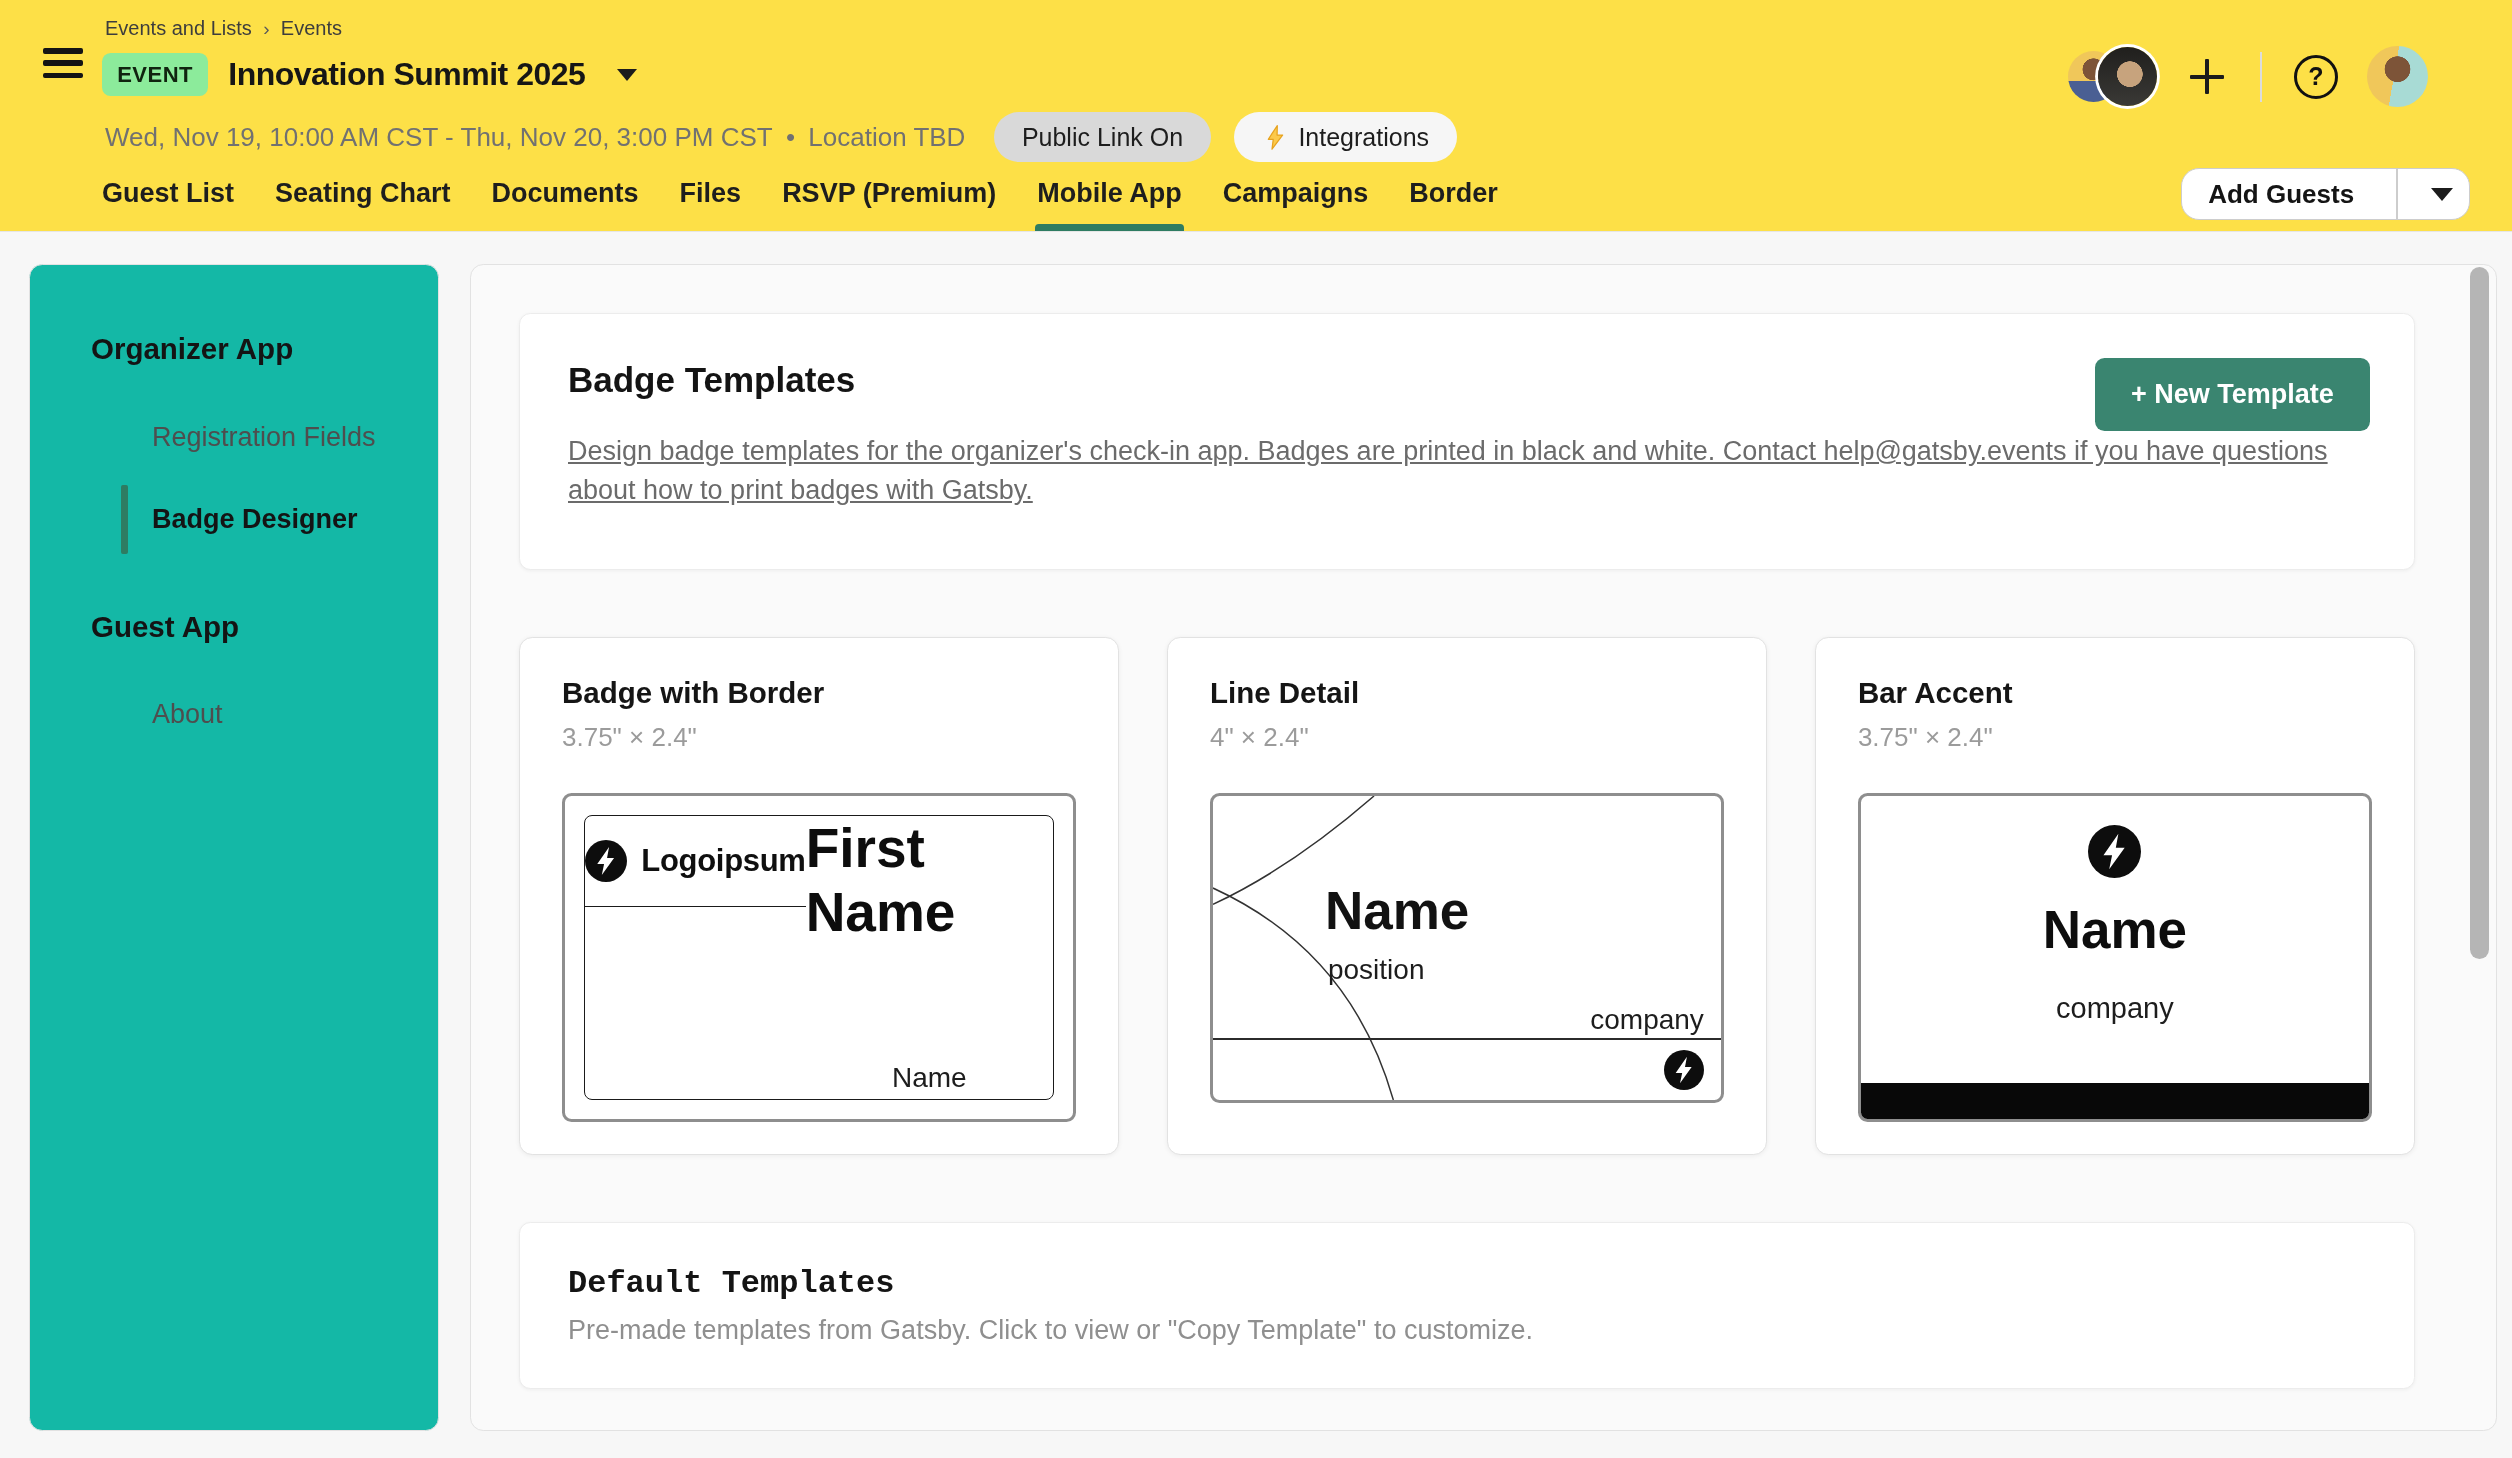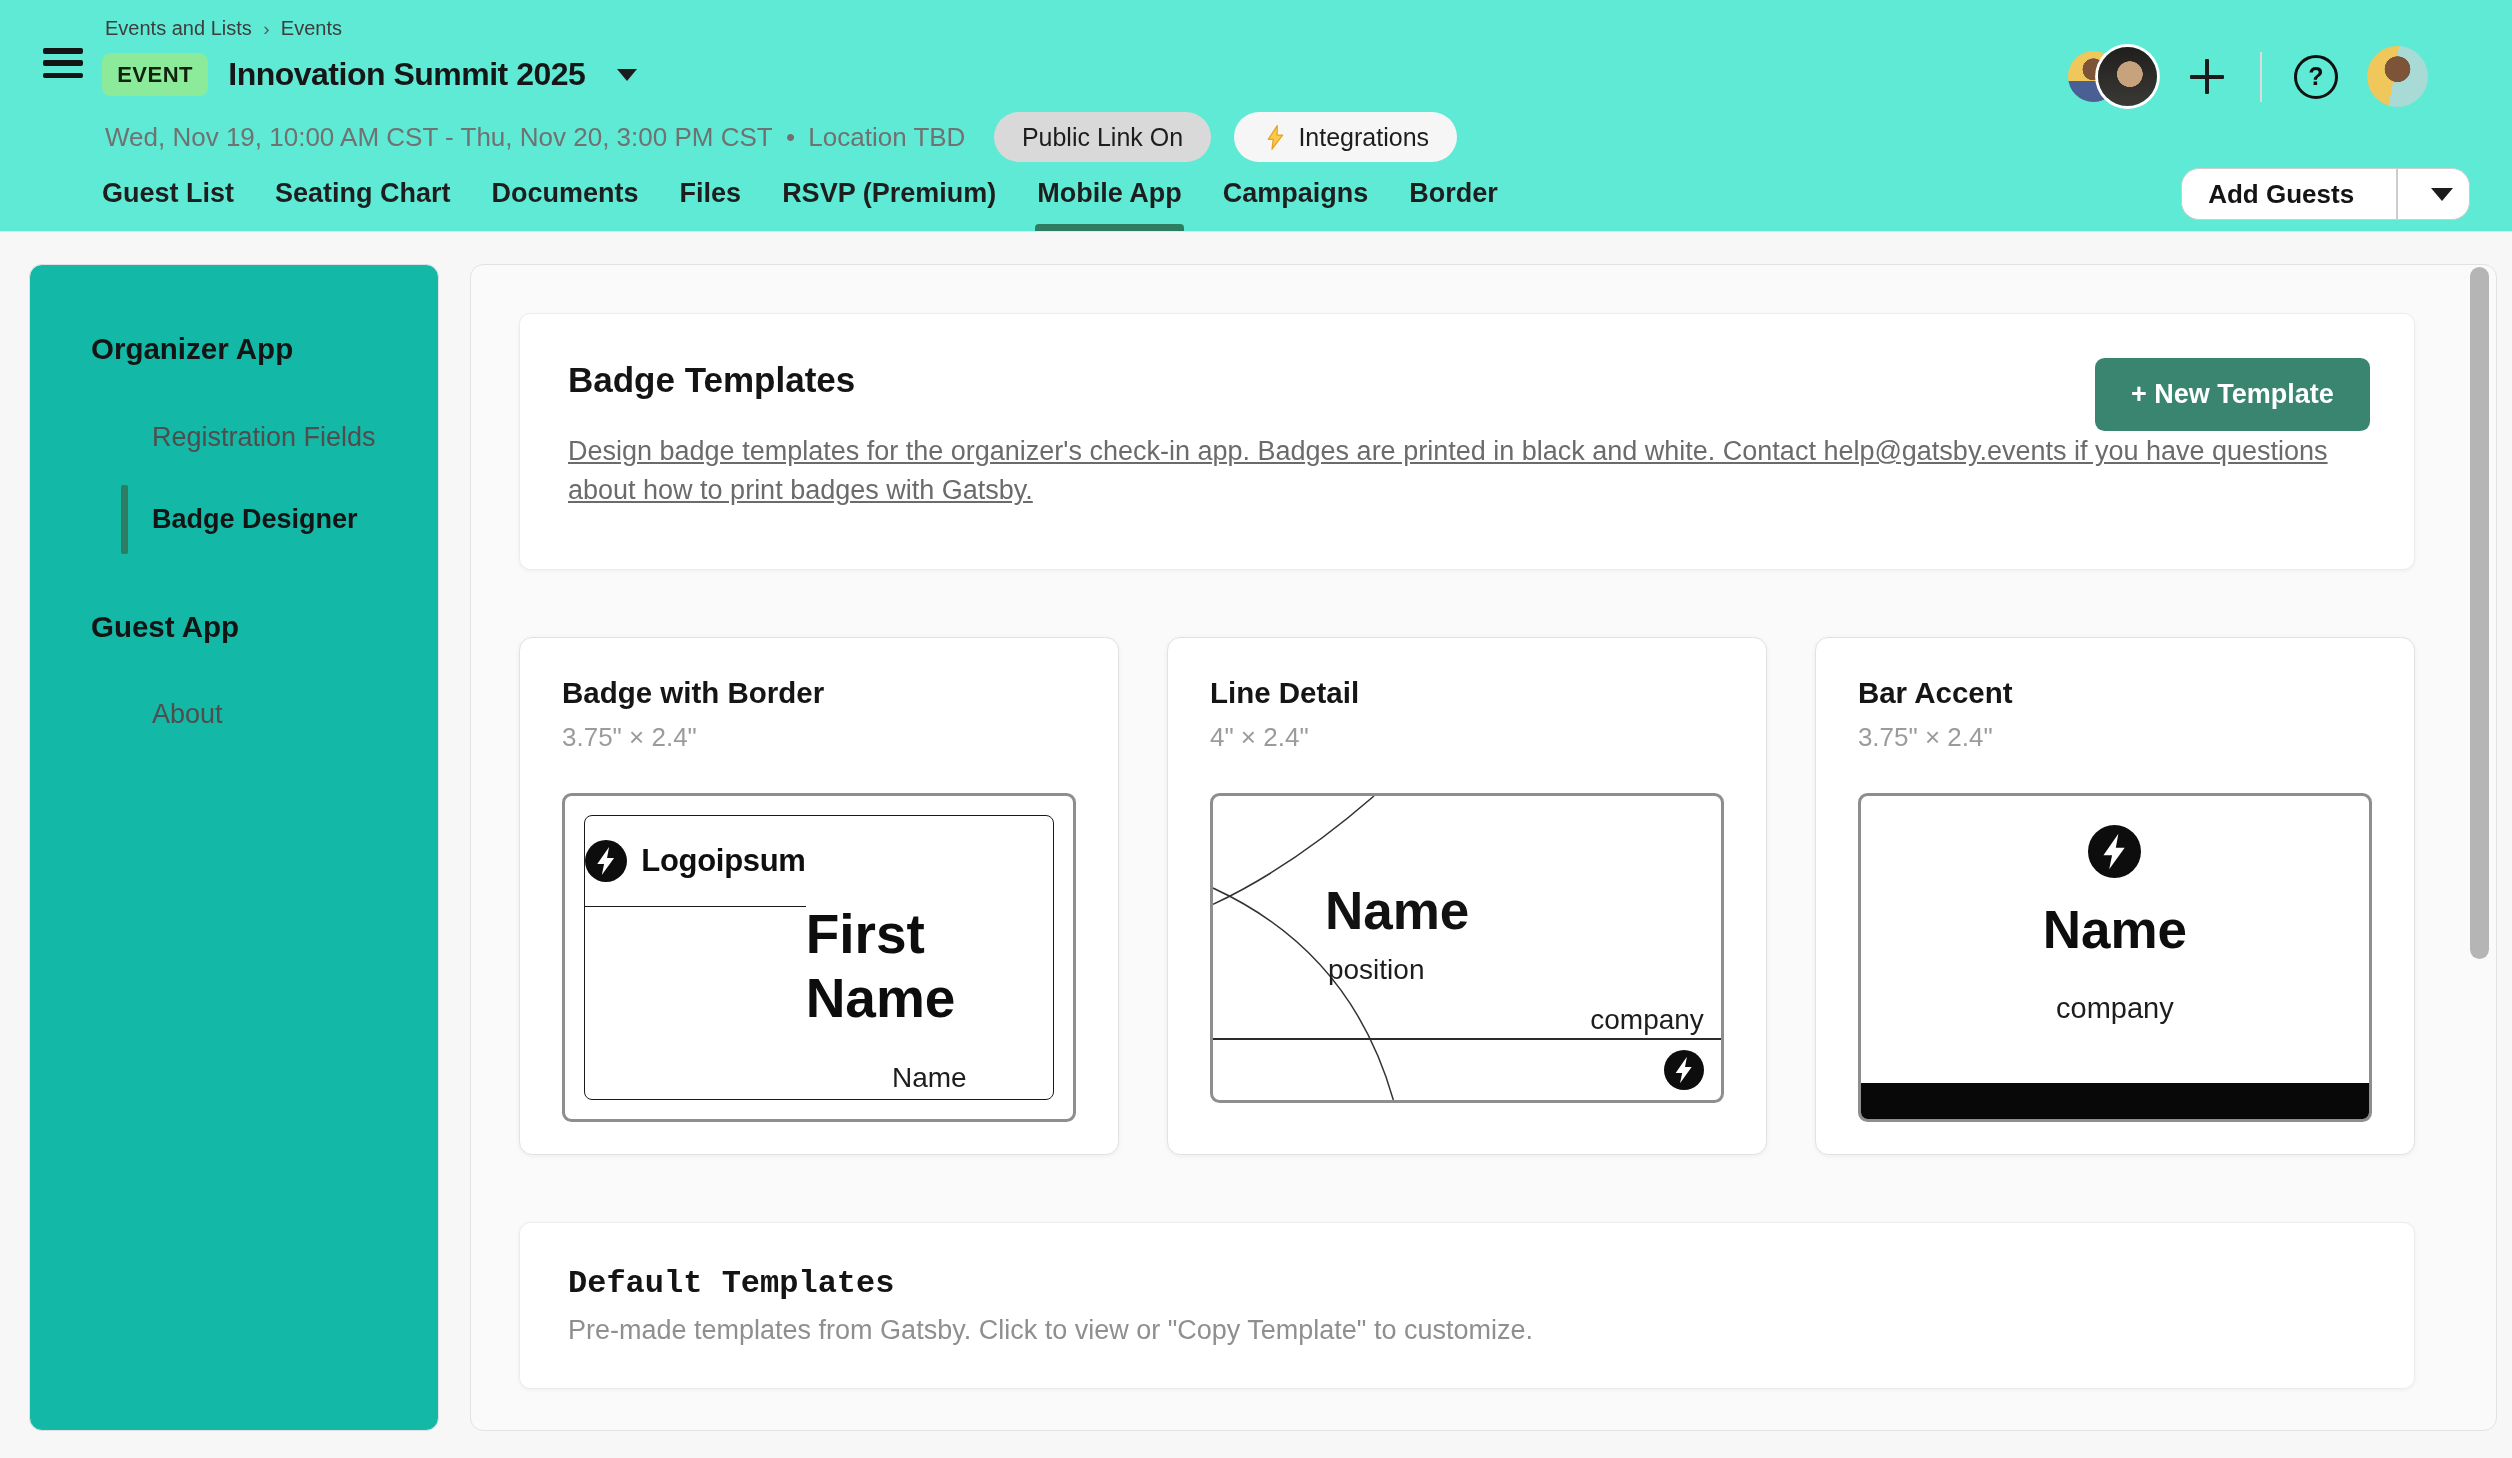--- a/index.html
+++ b/index.html
@@ -1,20 +1,20 @@
 <!DOCTYPE html>
 <html><head>
 <meta charset="utf-8">
 <style>
   * { margin:0; padding:0; box-sizing:border-box; }
   body { font-family:"Liberation Sans","DejaVu Sans",sans-serif; background:#f7f7f7; }
   .page { position:relative; width:2512px; height:1458px; background:#f7f7f7; overflow:hidden; }
 
   
-  .header { position:absolute; top:0; left:0; right:0; height:232px; background:#5eead4; border-bottom:1px solid #e6e6e6; z-index:5; }
+  .header { position:absolute; top:0; left:0; right:0; height:232px; background:#fde047; border-bottom:1px solid #e6e6e6; z-index:5; }
   .hamburger { position:absolute; left:43px; top:48px; width:40px; cursor:pointer; }
   .hamburger i { display:block; width:40px; height:5.7px; background:#141414; border-radius:1.9px; margin-bottom:6.7px; }
   .breadcrumb { position:absolute; left:105px; top:17px; display:flex; align-items:center; gap:11.4px; font-size:20px; color:#3d3d3d; }
   .crumb-sep { color:#5a5a5a; font-size:19px; }
   .title-row { position:absolute; left:102px; top:53px; display:flex; align-items:center; gap:20px; }
   .event-badge { background:#8ceb9b; color:#10240f; font-size:22px; font-weight:bold; letter-spacing:0.5px; padding:8.6px 15.2px; border-radius:8.6px; }
   .title-row h1 { font-size:32px; font-weight:bold; color:#161616; letter-spacing:-0.5px; }
   .title-caret { width:0; height:0; border-left:10.5px solid transparent; border-right:10.5px solid transparent; border-top:12.4px solid #1c1c1c; margin-left:11.4px; cursor:pointer; }
   .date-row { position:absolute; left:105px; top:112px; display:flex; align-items:center; gap:13.3px; font-size:26px; color:#717171; height:50px; }
   .pill { display:flex; align-items:center; height:50px; border-radius:26px; padding:0 28px; font-size:25px; color:#1d1d1d; cursor:pointer; }
@@ -62,21 +62,21 @@
   .tcard h3 { font-size:29.5px; font-weight:bold; color:#151515; }
   .tsize { font-size:26px; color:#9b9b9b; margin-top:12.4px; }
   .preview { margin-top:40px; border:3.8px solid #8e8e8e; border-radius:9.5px; background:#fff; position:relative; overflow:hidden; }
   .p1 { height:329px; }
   .p1-inner { position:absolute; left:19px; right:19px; top:19px; bottom:19px; border:1.9px solid #1a1a1a; border-radius:8px; display:flex; flex-direction:row; overflow:hidden; }
   .p1-logo-row { height:91px; flex-shrink:0; display:flex; align-items:center; justify-content:center; gap:14.3px; border-bottom:1.9px solid #1a1a1a; }
   .bolt-circle { width:42px; height:42px; }
   .bolt-sm { width:40px; height:40px; }
   .bolt-lg { width:53px; height:53px; }
   .logo-text { font-size:31px; font-weight:800; color:#0f0f0f; letter-spacing:-0.3px; }
-  .p1-body { flex:1; display:flex; flex-direction:column; align-items:center; justify-content:flex-end; gap:32px; padding-bottom:5.7px; }
+  .p1-body { flex:1; display:flex; flex-direction:column; align-items:center; justify-content:space-between; gap:32px; padding-bottom:5.7px; }
   .p1-first { font-size:55px; font-weight:bold; color:#0d0d0d; }
   .p1-name { font-size:28px; color:#1d1d1d; }
 
   .p2 { height:310px; }
   .arcs { position:absolute; inset:0; width:100%; height:100%; }
   .p2-name { position:absolute; left:112px; top:84px; font-size:53px; font-weight:bold; color:#121212; }
   .p2-pos { position:absolute; left:115px; top:158px; font-size:28px; color:#1d1d1d; }
   .p2-company { position:absolute; right:17px; top:208px; font-size:28px; color:#1d1d1d; }
   .p2-line { position:absolute; left:0; right:0; top:242px; height:1.9px; background:#2b2b2b; }
   .p2-logo { position:absolute; right:17px; top:254px; }

